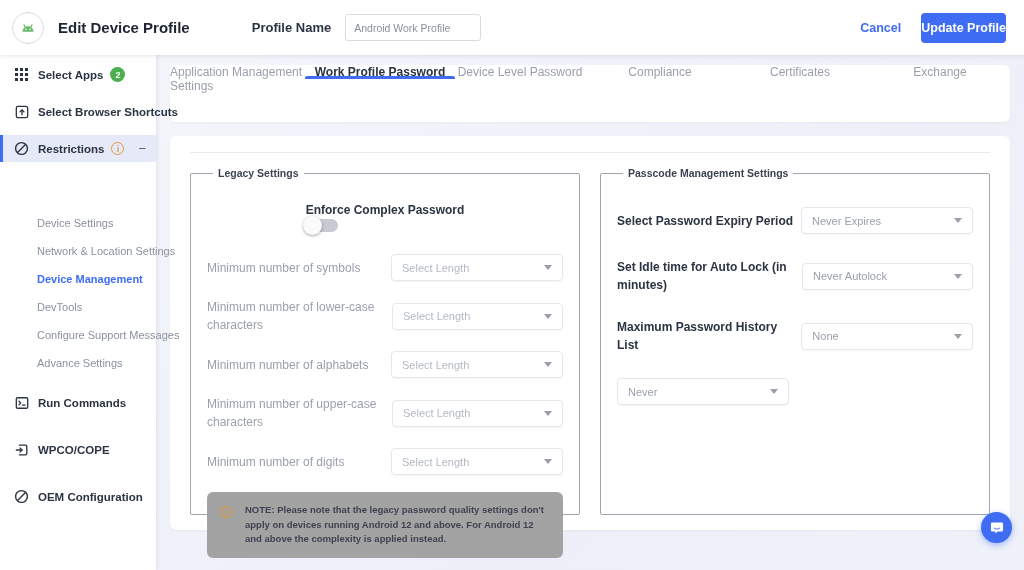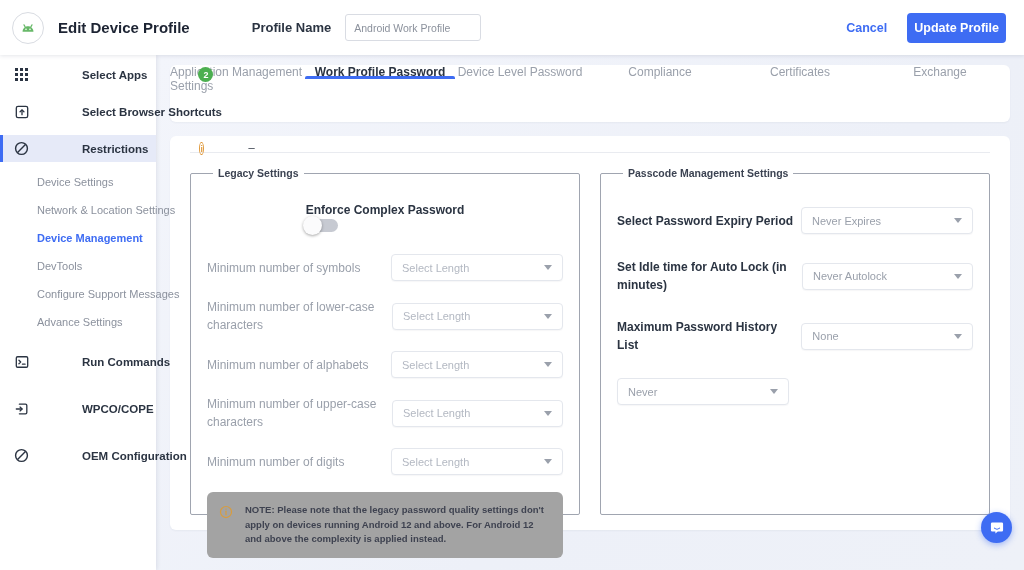--- a/index.html
+++ b/index.html
@@ -11,26 +11,26 @@
     box-shadow:0 1px 4px rgba(40,50,80,.12); display:flex; align-items:center; z-index:30; }
   .logo-circle { width:32px; height:32px; border:1px solid #d9dce2; border-radius:50%;
     display:flex; align-items:center; justify-content:center; margin-left:12px; background:#fff; }
   .app-title { font-size:15px; font-weight:700; color:#1d2433; margin-left:14px; }
   .pn-label { font-size:13px; font-weight:700; color:#2b3442; margin-left:62px; }
   .pn-input { margin-left:14px; width:136px; height:27px; border:1px solid #d9dce3; border-radius:3px;
     font-family:"Liberation Sans", sans-serif; font-size:10.5px; color:#8b919c; padding:0 8px; outline:none; }
   .top-actions { margin-left:auto; display:flex; align-items:center; margin-right:18px; gap:20px; }
   .cancel-link { font-size:12.5px; font-weight:700; color:#3e6cf3; cursor:pointer; }
   .update-btn { background:#3e6cf3; color:#fff; font-size:12.5px; font-weight:700; border:none;
-    border-radius:4px; padding:8px 7px; font-family:"Liberation Sans", sans-serif; cursor:pointer; }
+    border-radius:4px; padding:8px 0; font-family:"Liberation Sans", sans-serif; cursor:pointer; }
 
   
   .sidebar { position:absolute; top:55px; left:0; width:156px; height:515px; background:#fff;
     box-shadow:1px 0 4px rgba(40,50,80,.10); z-index:20; padding-top:6px; }
-  .side-item { display:flex; align-items:center; height:27px; padding:0 10px 0 14px; cursor:pointer; position:relative;gap:44px; }
+  .side-item { display:flex; align-items:center; height:27px; padding:0 10px 0 14px; cursor:pointer; position:relative; }
   .side-item .si-label { font-size:11.5px; font-weight:700; color:#2b3442; margin-left:9px; white-space:nowrap; }
   .side-item.active { background:#e6eaf8; border-left:3px solid #3e6cf3; padding-left:11px; }
   .side-gap { height:10px; }
   .badge { background:#4caf50; color:#fff; font-size:9px; font-weight:700; min-width:15px; height:15px;
     border-radius:50%; display:inline-flex; align-items:center; justify-content:center; margin-left:7px; }
   .info-dot { width:13px; height:13px; border:1.3px solid #e09a3c; border-radius:50%; color:#e09a3c;
     font-size:8.5px; font-weight:700; display:inline-flex; align-items:center; justify-content:center;
     margin-left:7px; font-style:normal; }
   .collapse { margin-left:auto; color:#555b66; font-size:13px; }
   .sub-item { font-size:11px; color:#8b919d; padding:8px 8px 8px 37px; cursor:pointer; white-space:nowrap; }
@@ -145,21 +145,21 @@
       <svg width="15" height="15" viewBox="0 0 16 16" fill="none" stroke="#2b3442" stroke-width="1.5">
         <circle cx="8" cy="8" r="6.3"></circle>
         <line x1="3.8" y1="12.2" x2="12.2" y2="3.8"></line>
       </svg>
     </span>
     <span class="si-label">Restrictions</span>
     <i class="info-dot">i</i>
     <span class="collapse">−</span>
   </div>
 
-  <div style="padding:6px 0 2px 0;">
+  <div style="padding:6px 0 2px 0;margin-top:41px;">
     <div class="sub-item">Device Settings</div>
     <div class="sub-item">Network &amp; Location Settings</div>
     <div class="sub-item current">Device Management</div>
     <div class="sub-item">DevTools</div>
     <div class="sub-item">Configure Support Messages</div>
     <div class="sub-item">Advance Settings</div>
   </div>
   <div class="side-gap"></div>
 
   <div class="side-item">

